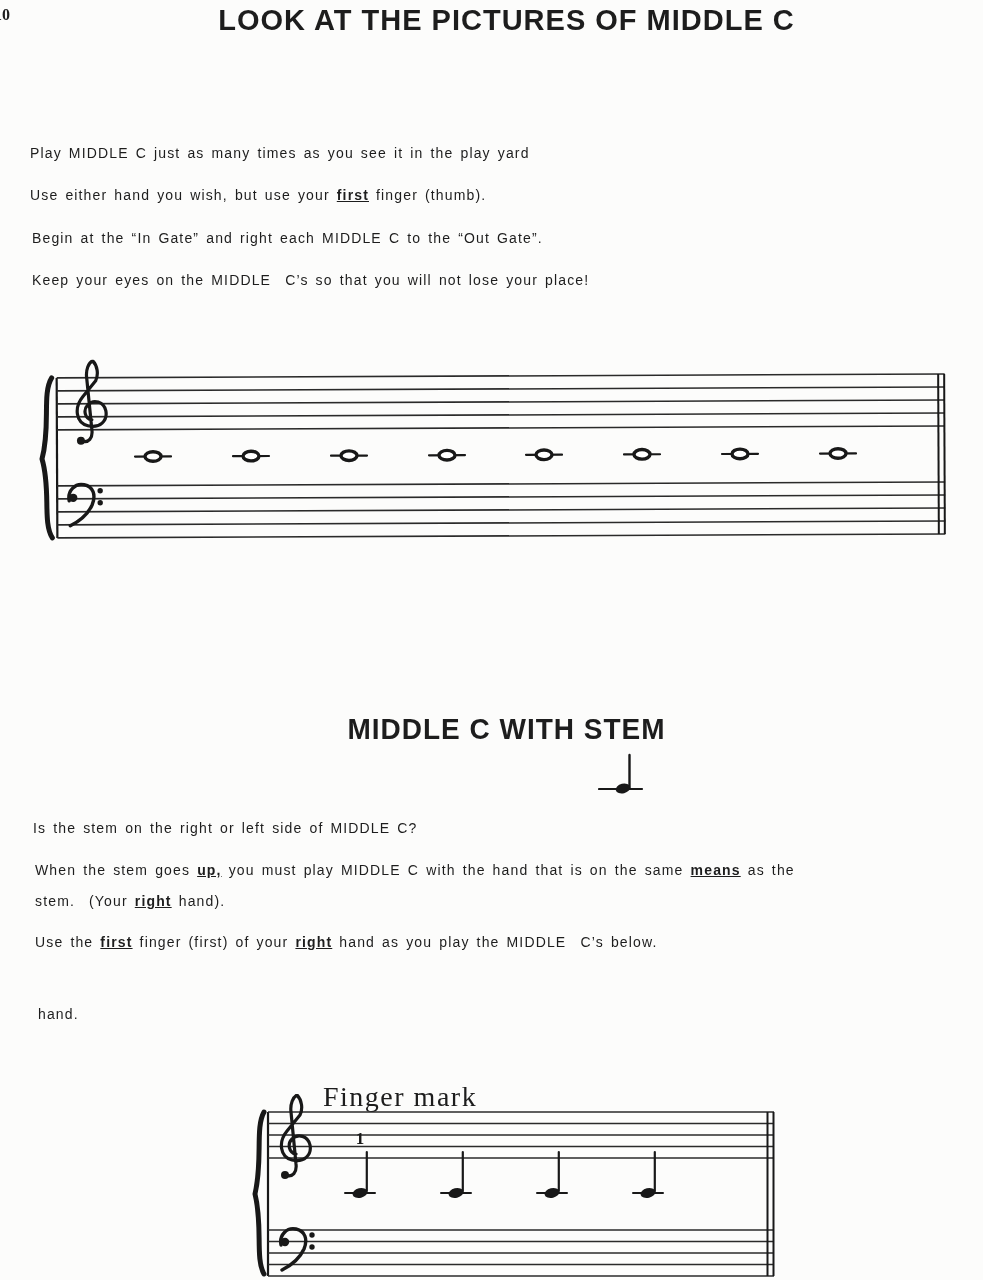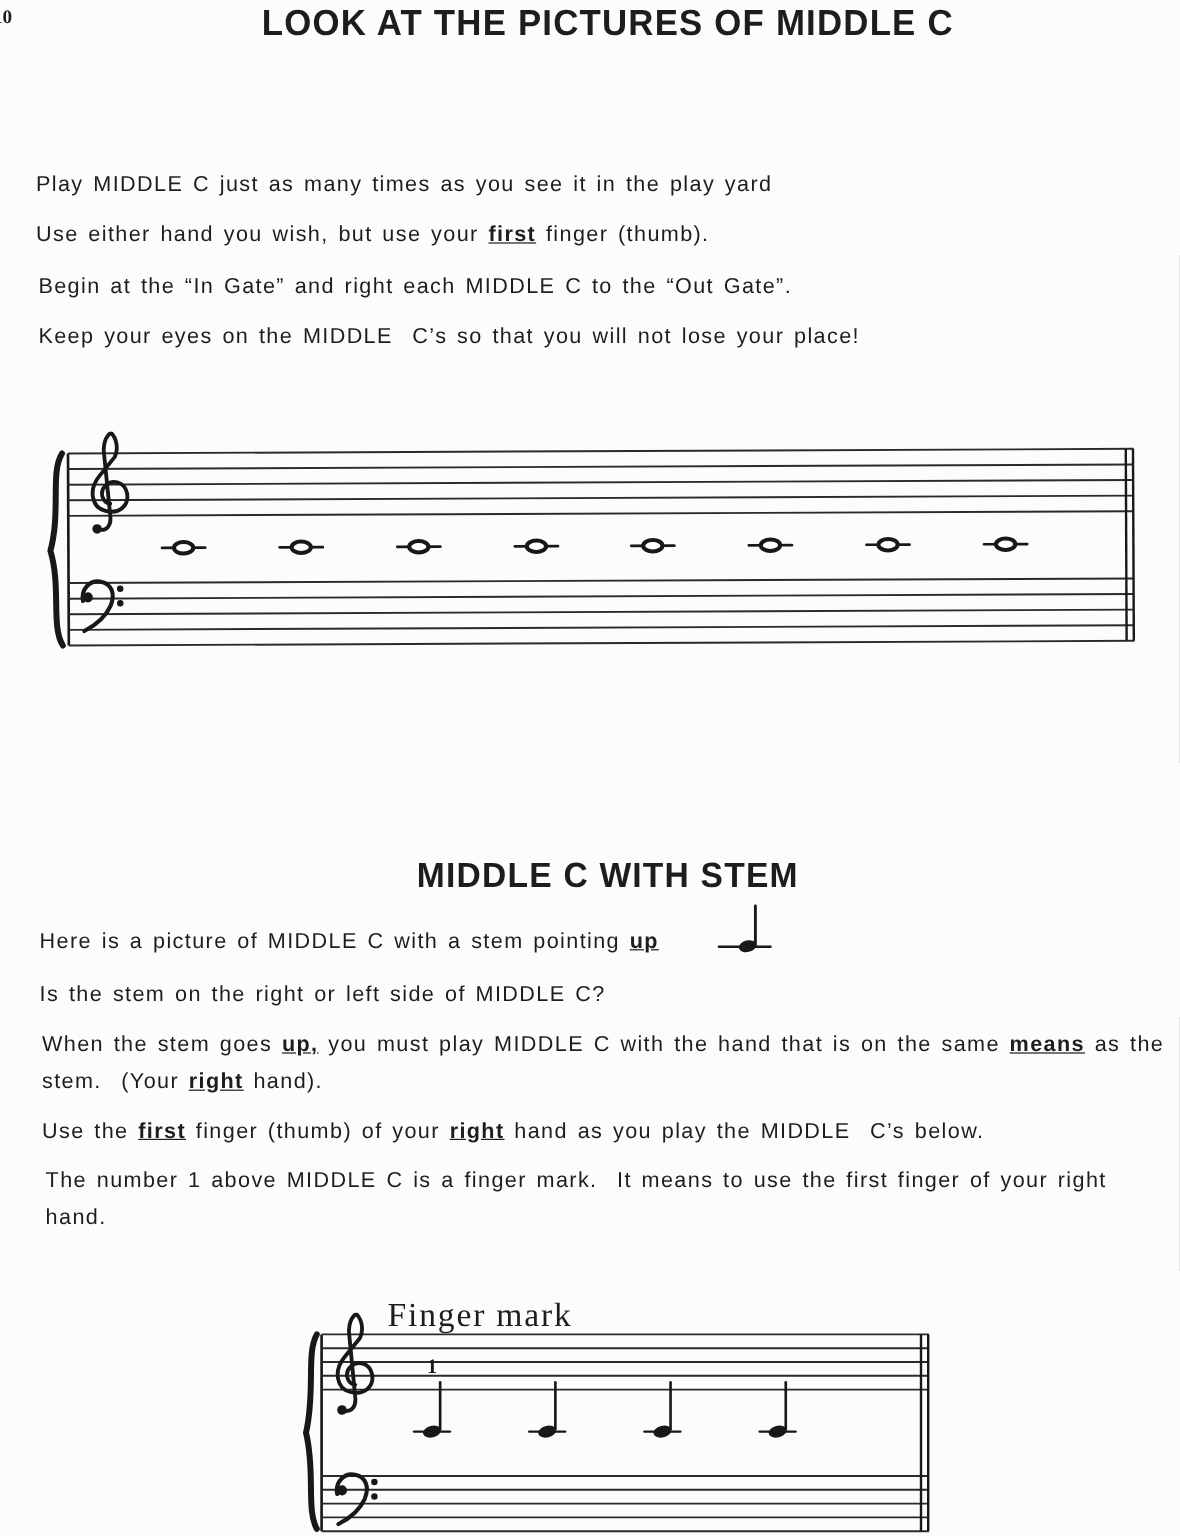--- a/index.html
+++ b/index.html
@@ -13,21 +13,21 @@
     font-family:"Liberation Serif",serif;font-weight:bold;font-size:16px;
   }
   .h-title{
     position:absolute;left:0;right:0;text-align:center;
     font-weight:bold;letter-spacing:1px;white-space:pre;
     transform:scaleY(1.04);
   }
   #title1{top:4px;font-size:29px;text-indent:30px;}
   #title2{top:714px;font-size:28px;text-indent:30px;}
   .line{
-    position:absolute;font-size:18px;letter-spacing:1.15px;word-spacing:2px;
+    position:absolute;font-size:14px;letter-spacing:1.15px;word-spacing:2px;
     white-space:pre;line-height:24px;
   }
   .b{font-weight:bold;text-decoration:underline;}
   .fig{position:absolute;}
   #fig1{left:30px;top:358px;transform:rotate(-0.25deg);}
   #fig2{left:248px;top:1094px;}
   #inline-note{left:598px;top:752px;}
   .figlabel{
     position:absolute;left:323px;top:1081px;
     font-family:"Liberation Serif",serif;font-size:28px;letter-spacing:1.5px;
@@ -108,36 +108,34 @@
         <use href="#whole-note" x="417" y="97"></use>
         <use href="#whole-note" x="514" y="97"></use>
         <use href="#whole-note" x="612" y="97"></use>
         <use href="#whole-note" x="710" y="97"></use>
         <use href="#whole-note" x="808" y="97"></use>
       </g>
   </svg>
 
   <div id="title2" class="h-title">MIDDLE C WITH STEM</div>
 
-  <div class="line" style="left:33px;top:772px"><span>Here is a picture of MIDDLE C with a stem pointing </span><span class="b">up</span></div>
 
   <svg id="inline-note" class="fig" width="48" height="46" viewBox="0 0 48 46">
     <line class="stroke" stroke-width="2.2" x1="1" y1="37" x2="44" y2="37"></line>
     <line class="stroke" stroke-width="2.4" x1="31.5" y1="36" x2="31.5" y2="3"></line>
     <ellipse class="fill" cx="25" cy="36.5" rx="7.4" ry="4.8" transform="rotate(-14 25 36.5)"></ellipse>
   </svg>
 
   <div class="line" style="left:33px;top:816px"><span>Is the stem on the right or left side of MIDDLE C?</span></div>
 
   <div class="line" style="left:35px;top:858px"><span>When the stem goes </span><span class="b">up,</span><span> you must play MIDDLE C with the hand that is on the same </span><span class="b">means</span><span> as the</span></div>
   <div class="line" style="left:35px;top:889px"><span>stem.  (Your </span><span class="b">right</span><span> hand).</span></div>
 
-  <div class="line" style="left:35px;top:930px"><span>Use the </span><span class="b">first</span><span> finger (thumb) of your </span><span class="b">right</span><span> hand as you play the MIDDLE  C’s below.</span></div>
+  <div class="line" style="left:35px;top:930px"><span>Use the </span><span class="b">first</span><span> finger (first) of your </span><span class="b">right</span><span> hand as you play the MIDDLE  C’s below.</span></div>
 
-  <div class="line" style="left:38px;top:971px"><span>The number 1 above MIDDLE C is a finger mark.  It means to use the first finger of your right</span></div>
   <div class="line" style="left:38px;top:1002px"><span>hand.</span></div>
 
   <div class="figlabel">Finger mark</div>
 
   <svg id="fig2" class="fig" width="545" height="188" viewBox="0 0 545 188">
     <path class="stroke" stroke-width="5" d="M 16,18 C 7,34 15,66 7,100 C 15,132 7,164 16,180"></path>
     <line class="barline" x1="20" y1="18" x2="20" y2="182"></line>
     <g>
       <line class="staffline" x1="20" y1="18" x2="526" y2="18"></line>
       <line class="staffline" x1="20" y1="29.5" x2="526" y2="29.5"></line>

